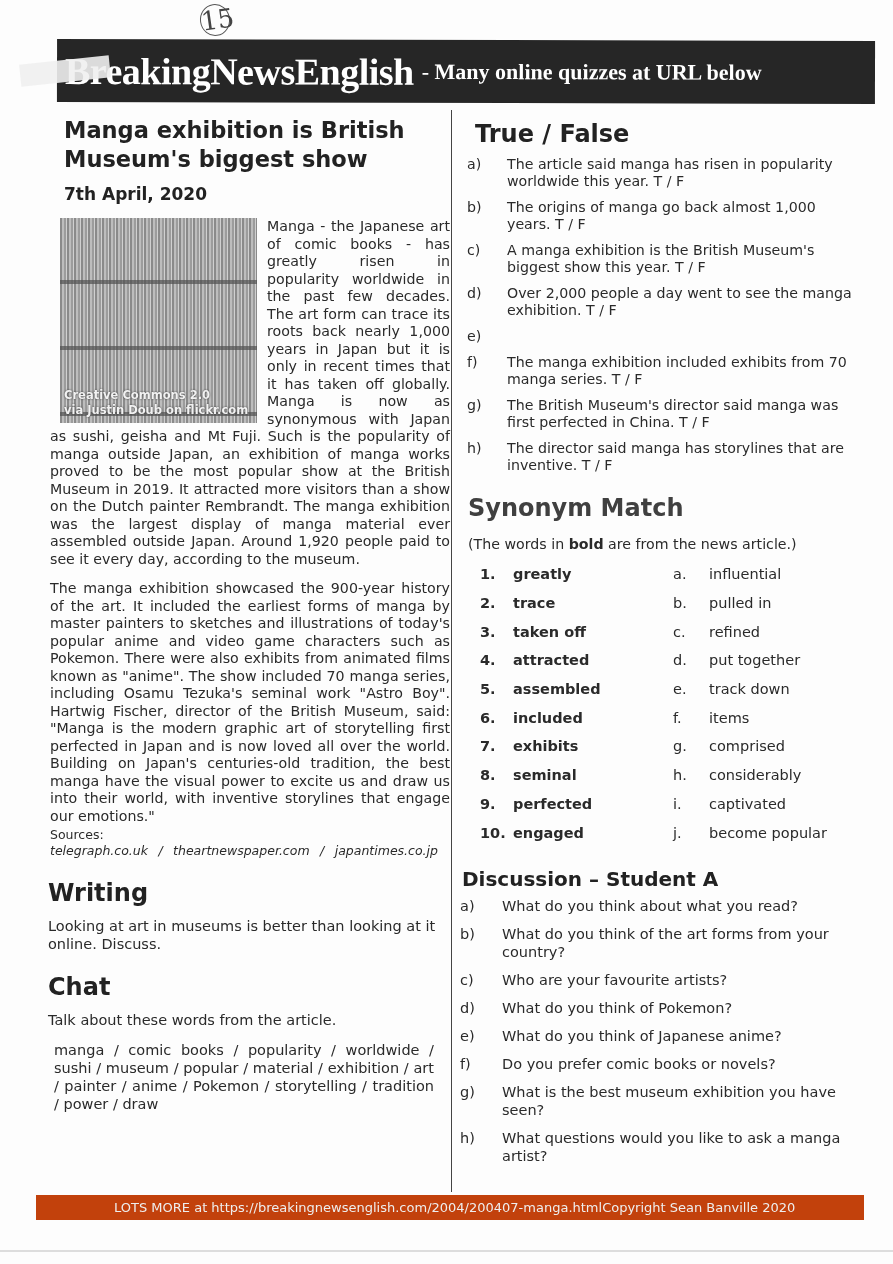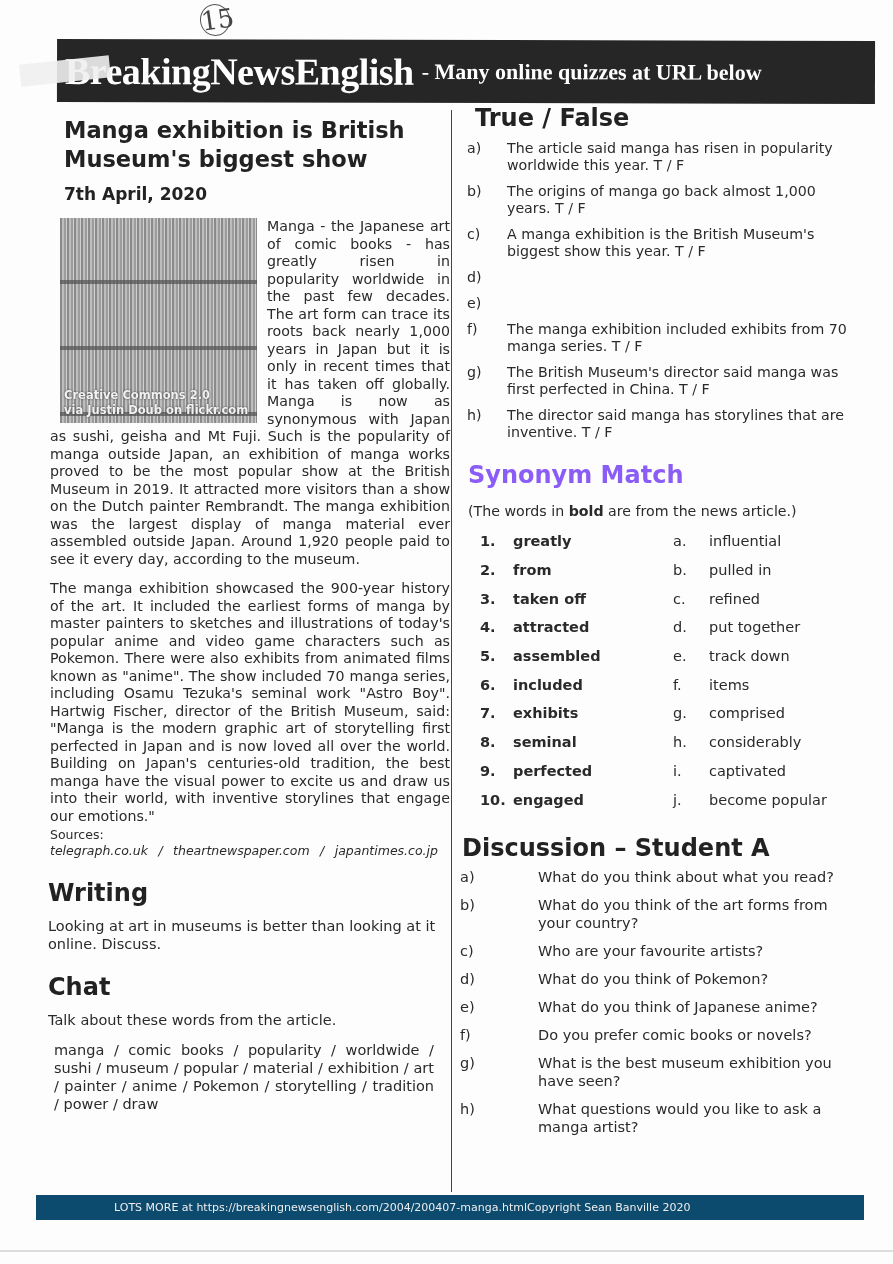--- a/index.html
+++ b/index.html
@@ -26,21 +26,21 @@
     font-size: 22px; margin-left: 8px; white-space: nowrap;
   }
   .tape {
     position: absolute; left: 20px; top: 60px; width: 90px; height: 22px; background: rgba(240,240,240,0.9);
     transform: rotate(-6deg);
   }
   .divider {
     position: absolute; left: 451px; top: 110px; width: 1px; height: 1082px; background: #444;
   }
   .left { position: absolute; left: 46px; top: 112px; width: 404px; }
-  .right { position: absolute; left: 462px; top: 100px; width: 400px; }
+  .right { position: absolute; left: 462px; top: 116px; width: 400px; }
   h1.headline {
     font-size: 22.5px; font-weight: bold; margin: 4px 0 0 18px; line-height: 29px; color: #222;
   }
   .date { font-size: 17px; font-weight: bold; margin: 10px 0 0 18px; color: #222; }
   .article { font-size: 14.2px; line-height: 17.5px; text-align: justify; margin-left: 4px; }
   .photo {
     float: left; width: 197px; height: 205px; margin: 0 10px 4px 10px;
     background:
       repeating-linear-gradient(90deg, #8a8a8a 0 2px, #bdbdbd 2px 4px, #9c9c9c 4px 6px, #d0d0d0 6px 7px),
       #aaa;
@@ -59,33 +59,33 @@
   .article p + p { margin-top: 12px; }
   .sources { font-size: 12.5px; margin: 2px 0 0 4px; line-height: 16px; }
   .sources .links { font-style: italic; display: flex; justify-content: space-between; width: 388px; align-items: center; }
   h2.section { font-size: 24px; font-weight: bold; margin: 20px 16px 10px 2px; color: #222; }
   .body-text { font-size: 14.5px; line-height: 18px; margin-left: 2px; }
   .wordlist { font-size: 14.5px; line-height: 18px; margin: 12px 0 0 8px; text-align: justify; width: 380px; }
   .tf-title { font-size: 24px; font-weight: bold; margin: 4px 0 8px 13px; color: #222; }
   .tf-item { display: flex; font-size: 14.2px; line-height: 17px; margin-bottom: 9px; }
   .tf-item .lbl { width: 40px; flex: none; margin-left: 5px; }
   .tf-item .txt { width: 350px; }
-  .syn-title { font-size: 24px; font-weight: bold; margin: 20px 0 0 6px; color: #8b5cf6; line-height: 28px; }
+  .syn-title { font-size: 24px; font-weight: bold; margin: 20px 0 0 6px; color: #404040; line-height: 28px; }
   .syn-sub { font-size: 14.2px; margin: 14px 0 8px 6px; }
   .syn-row { display: flex; height: 28.7px; align-items: center; font-size: 14.5px; }
   .syn-row .num { width: 33px; margin-left: 18px; font-weight: bold; }
   .syn-row .word { width: 160px; font-weight: bold; }
   .syn-row .let { width: 36px; }
-  .disc-title { font-size: 24px; font-weight: bold; margin: 20px 0 6px 0; color: #222; }
+  .disc-title { font-size: 20px; font-weight: bold; margin: 20px 0 6px 0; color: #222; }
   .disc-item { display: flex; font-size: 14.5px; line-height: 18px; margin-bottom: 10px; }
   .disc-item .lbl { width: 42px; flex: none; margin-left: -2px; }
-  .disc-item .txt { width: 340px; margin-left: 36px; }
+  .disc-item .txt { width: 340px; }
   .footer {
-    position: absolute; left: 36px; top: 1195px; width: 828px; height: 25px; background: #0c4a6e;
-    color: #eee; font-size: 11px; display: flex; align-items: center;
+    position: absolute; left: 36px; top: 1195px; width: 828px; height: 25px; background: #c2410c;
+    color: #eee; font-size: 13px; display: flex; align-items: center;
   }
   .footer .more { margin-left: 78px; }
   .footer .copy { }
   .scan-edge { position: absolute; left: 0; top: 1250px; width: 893px; height: 2px; background: #ddd; }
 </style>
 </head>
 <body>
 
 <div class="handwritten">15</div>
 
@@ -141,20 +141,21 @@
     <div class="tf-item">
         <span class="lbl">b)</span>
         <span class="txt">The origins of manga go back almost 1,000 years.  T / F</span>
       </div>
     <div class="tf-item">
         <span class="lbl">c)</span>
         <span class="txt">A manga exhibition is the British Museum's biggest show this year.  T / F</span>
       </div>
     <div class="tf-item">
         <span class="lbl">d)</span>
+        <span class="txt">Over 2,000 people a day went to see the manga exhibition.  T / F</span>
       </div>
     <div class="tf-item">
         <span class="lbl">e)</span>
       </div>
     <div class="tf-item">
         <span class="lbl">f)</span>
         <span class="txt">The manga exhibition included exhibits from 70 manga series.  T / F</span>
       </div>
     <div class="tf-item">
         <span class="lbl">g)</span>
@@ -170,21 +171,21 @@
   <div class="syn-sub"><span>(The words in </span><b>bold</b><span> are from the news article.)</span></div>
   <div>
     <div class="syn-row">
         <span class="num">1.</span>
         <span class="word">greatly</span>
         <span class="let">a.</span>
         <span>influential</span>
       </div>
     <div class="syn-row">
         <span class="num">2.</span>
-        <span class="word">from</span>
+        <span class="word">trace</span>
         <span class="let">b.</span>
         <span>pulled in</span>
       </div>
     <div class="syn-row">
         <span class="num">3.</span>
         <span class="word">taken off</span>
         <span class="let">c.</span>
         <span>refined</span>
       </div>
     <div class="syn-row">

